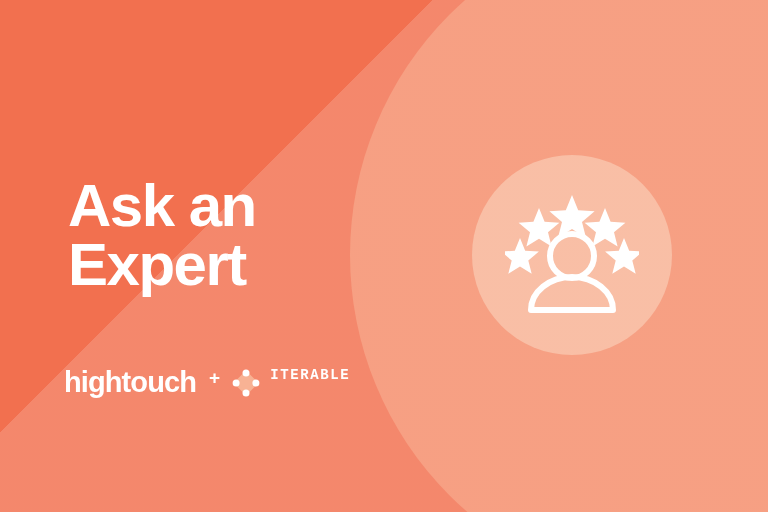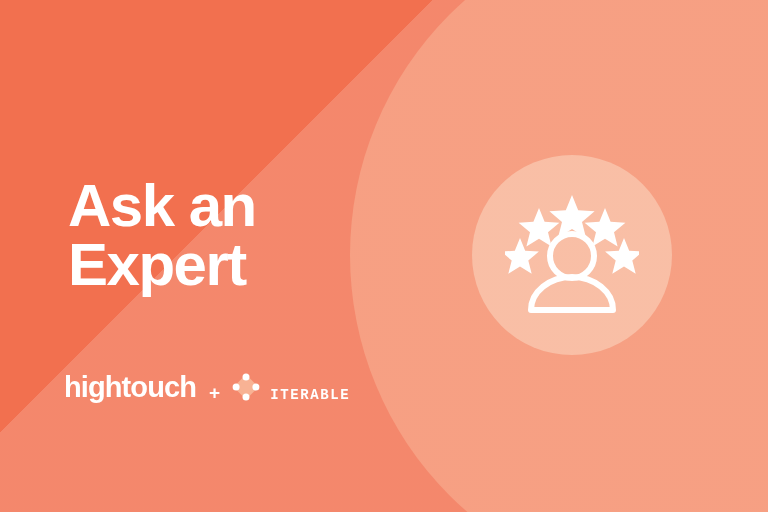--- a/index.html
+++ b/index.html
@@ -68,21 +68,21 @@
     white-space: pre-line;
     margin: 16px;
   }
 
   
   #logo-lockup {
     position: absolute;
     left: 64px;
     top: 368px;
     display: flex;
-    align-items: flex-end;
+    align-items: flex-start;
     height: 34px;
   }
 
   #hightouch-wordmark {
     color: #ffffff;
     font-size: 29px;
     font-weight: bold;
     letter-spacing: -0.9px;
     line-height: 1;
   }

